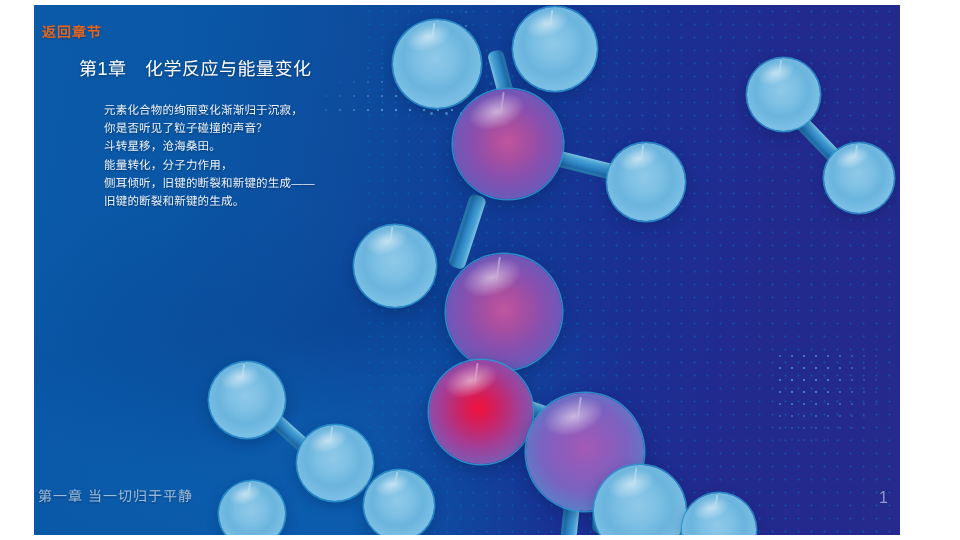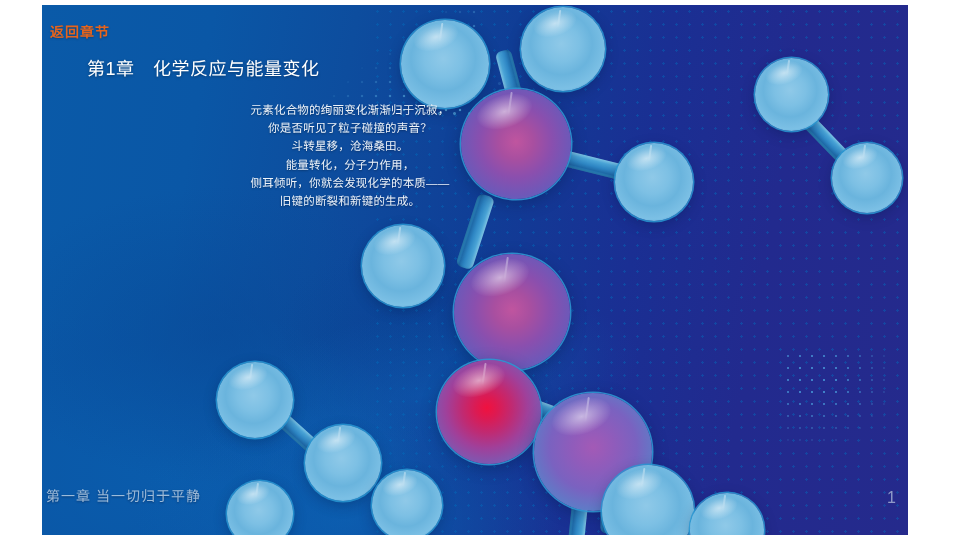--- a/index.html
+++ b/index.html
@@ -1,22 +1,22 @@
 <!DOCTYPE html>
 <html lang="zh-CN"><head>
 <meta charset="utf-8">
 <title>Chapter Cover Slide</title>
 <style>
   html,body{margin:0;padding:0;background:#ffffff;}
   body{width:960px;height:540px;overflow:hidden;
        font-family:"Liberation Sans","DejaVu Sans",sans-serif;}
 
   
-  #slide-root{position:absolute;left:42px;top:5px;width:866px;height:530px;
-              overflow:hidden;background:#404040;text-align:center;}
+  #slide-root{position:absolute;left:34px;top:5px;width:866px;height:530px;
+              overflow:hidden;background:#404040;}
 
   
   .bg-base{position:absolute;inset:0;
       background:linear-gradient(100deg,
         #0a5aa8 0%, #0a57a6 18%, #0d4d9e 33%,
         #103d96 50%, #1a2f93 66%, #222a8e 80%, #252a8c 100%);}
   .bg-dots-fine{position:absolute;right:0;top:0;width:62%;height:100%;
       background-image:radial-gradient(circle, rgba(0,110,190,.55) 1.1px, transparent 1.3px);
       background-size:13px 13px;opacity:.75;}
   .blob{position:absolute;border-radius:50%;pointer-events:none;}
@@ -77,21 +77,21 @@
       background:linear-gradient(to bottom, rgba(255,255,255,.4), rgba(255,255,255,0));
       transform:rotate(8deg);border-radius:2px;}
 
   
   #back-link{position:absolute;left:8px;top:16px;
       color:#e4641d;font-size:14px;font-weight:bold;letter-spacing:1px;
       text-shadow:0 1px 2px rgba(0,0,0,.25);cursor:pointer;}
   #slide-title{position:absolute;left:45px;top:49px;
       color:#ffffff;font-size:18px;font-weight:normal;letter-spacing:.5px;
       text-shadow:0 1px 3px rgba(0,0,0,.35);white-space:pre;}
-  #poem{position:absolute;left:70px;top:96px;width:430px;margin-left:23px;}
+  #poem{position:absolute;left:70px;top:96px;width:430px;}
   .poem-line{color:#eef4fb;font-size:11.5px;line-height:18.2px;
       letter-spacing:.2px;text-shadow:0 1px 2px rgba(0,0,0,.35);white-space:pre;}
   #footer-label{position:absolute;left:4px;bottom:30px;
       color:rgba(214,228,243,.72);font-size:14px;letter-spacing:1px;
       text-shadow:0 1px 2px rgba(0,10,40,.4);}
   #page-number{position:absolute;right:12px;bottom:28px;
       color:rgba(200,214,232,.65);font-size:16px;}
 </style>
 </head>
 <body>
@@ -174,20 +174,20 @@
 
   <div id="back-link">返回章节</div>
 
   <div id="slide-title">第1章　化学反应与能量变化</div>
 
   <div id="poem">
       <div class="poem-line">元素化合物的绚丽变化渐渐归于沉寂，</div>
       <div class="poem-line">你是否听见了粒子碰撞的声音？</div>
       <div class="poem-line">斗转星移，沧海桑田。</div>
       <div class="poem-line">能量转化，分子力作用，</div>
-      <div class="poem-line">侧耳倾听，你就会发现化学的本质——</div>
+      <div class="poem-line">侧耳倾听，旧键的断裂和新键的生成——</div>
       <div class="poem-line">旧键的断裂和新键的生成。</div>
     </div>
 
   <div id="footer-label">第一章 当一切归于平静</div>
 
   <div id="page-number">1</div>
 </div>
 
 </body></html>

